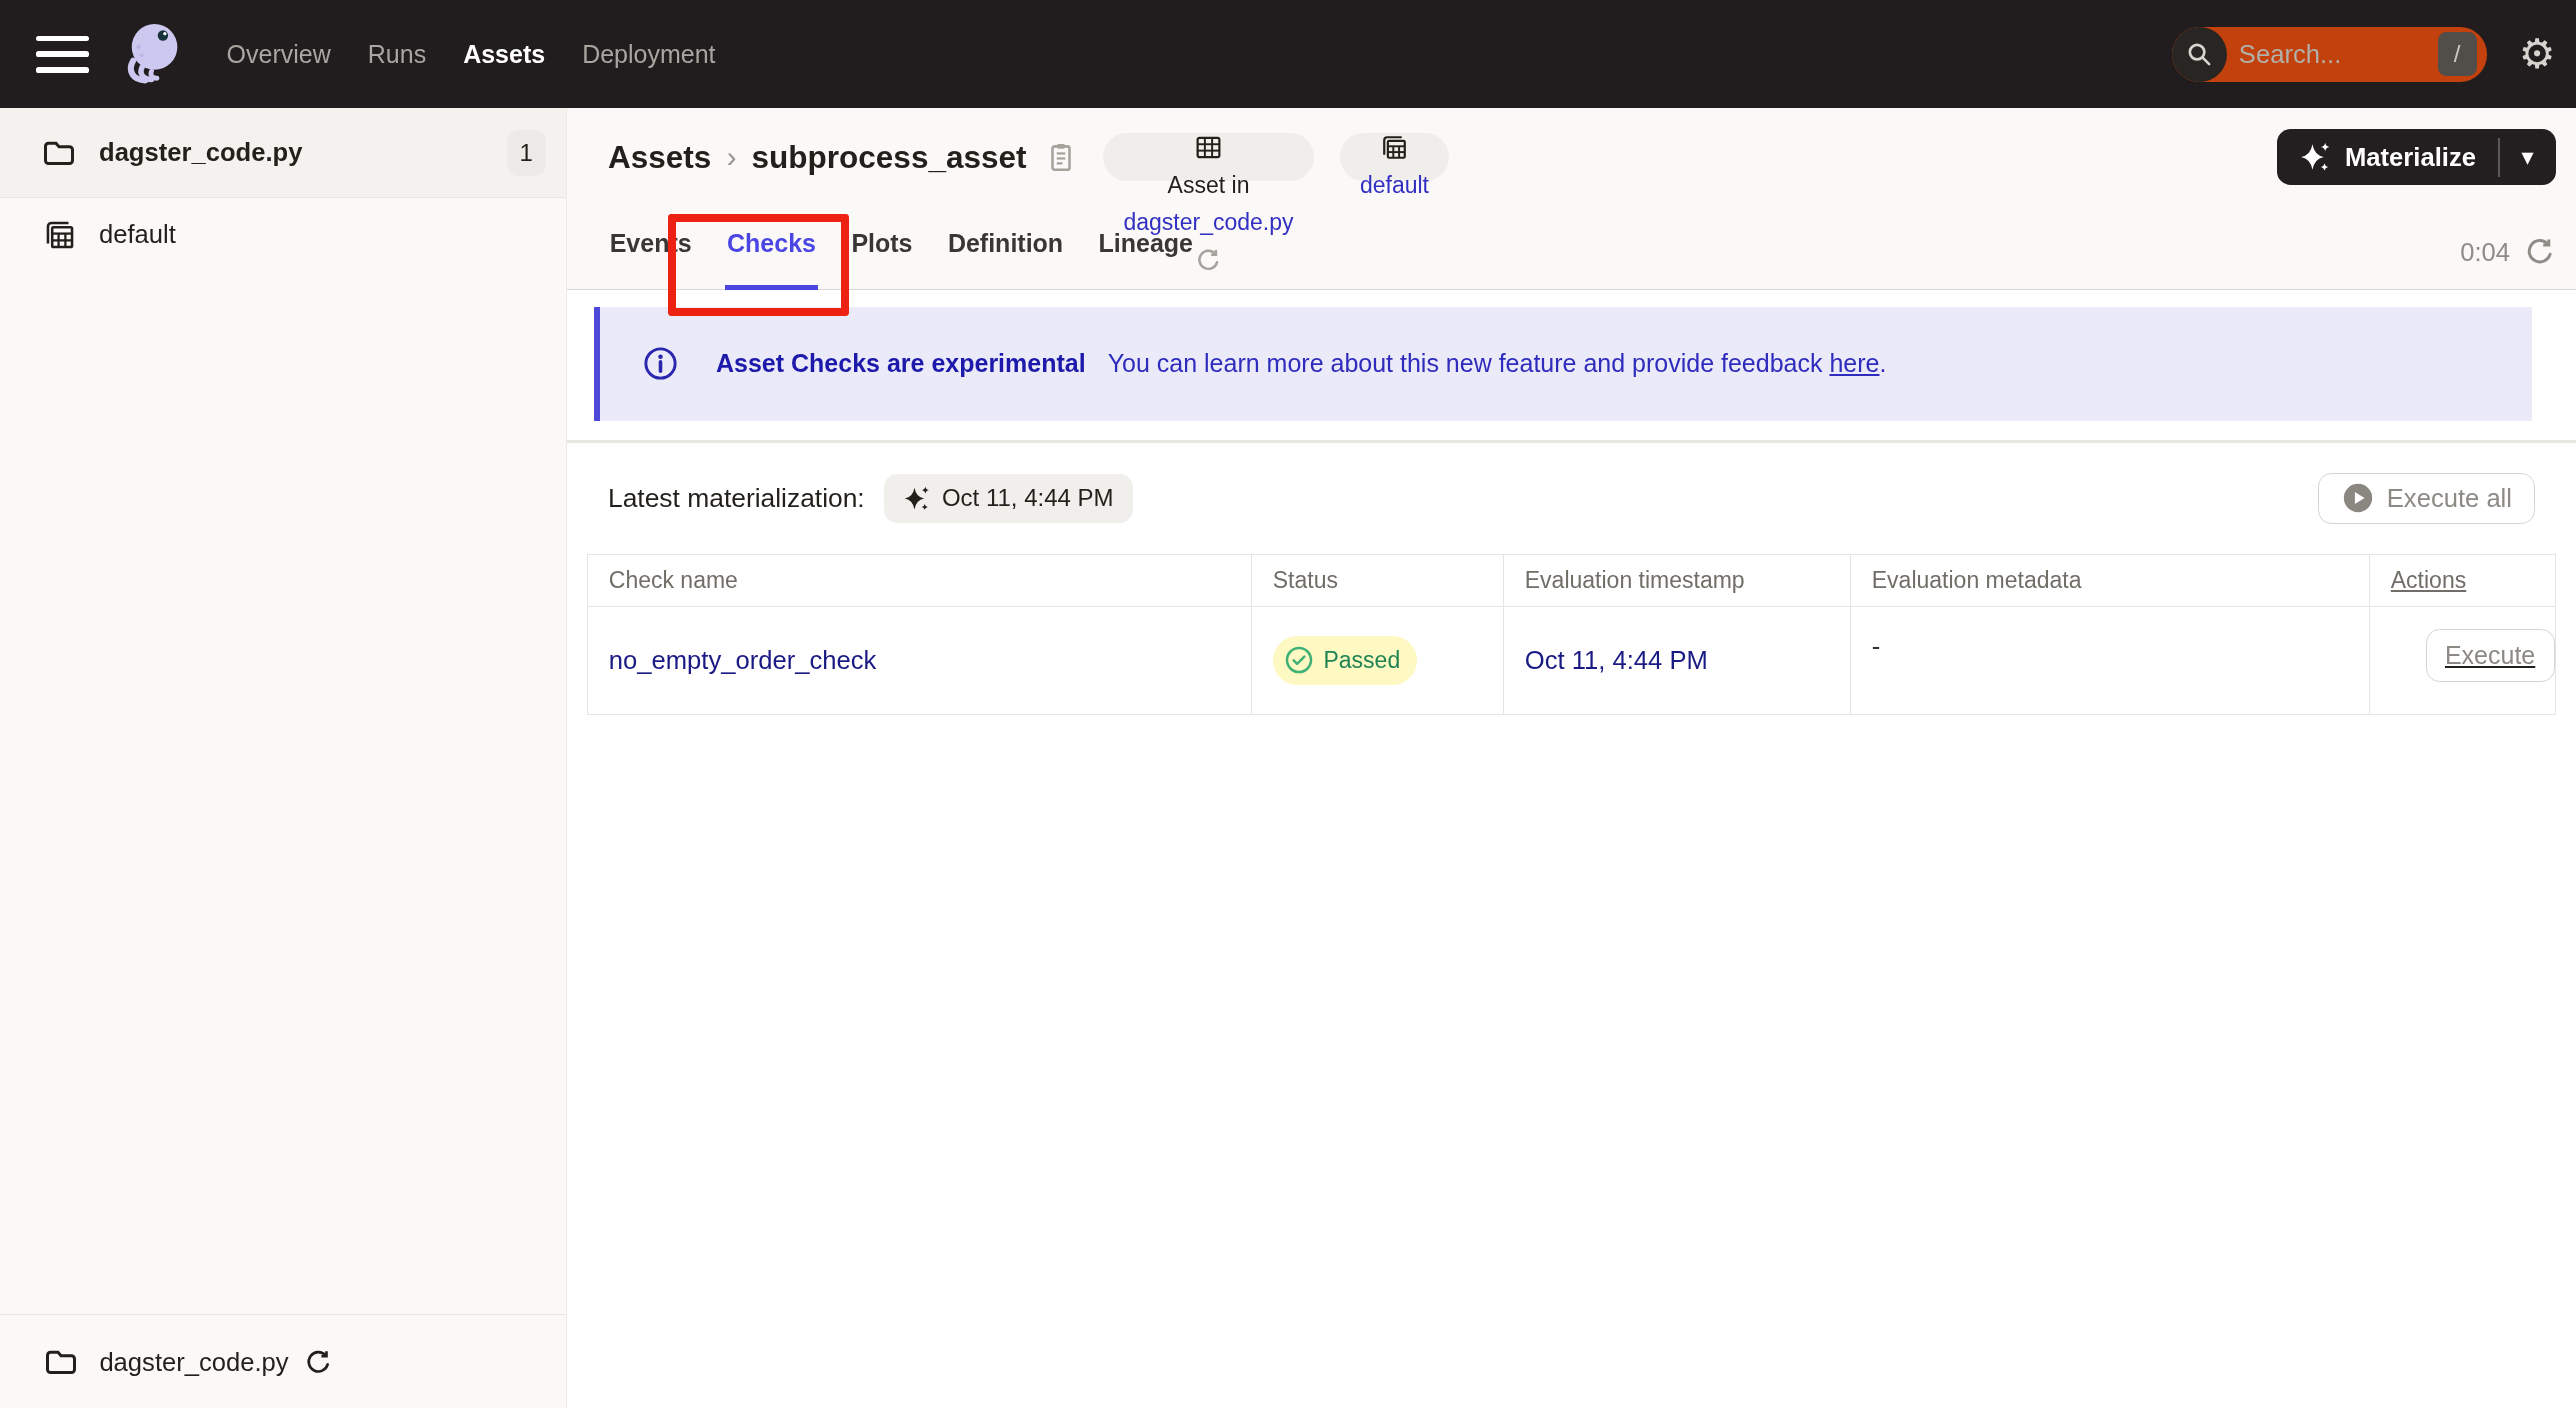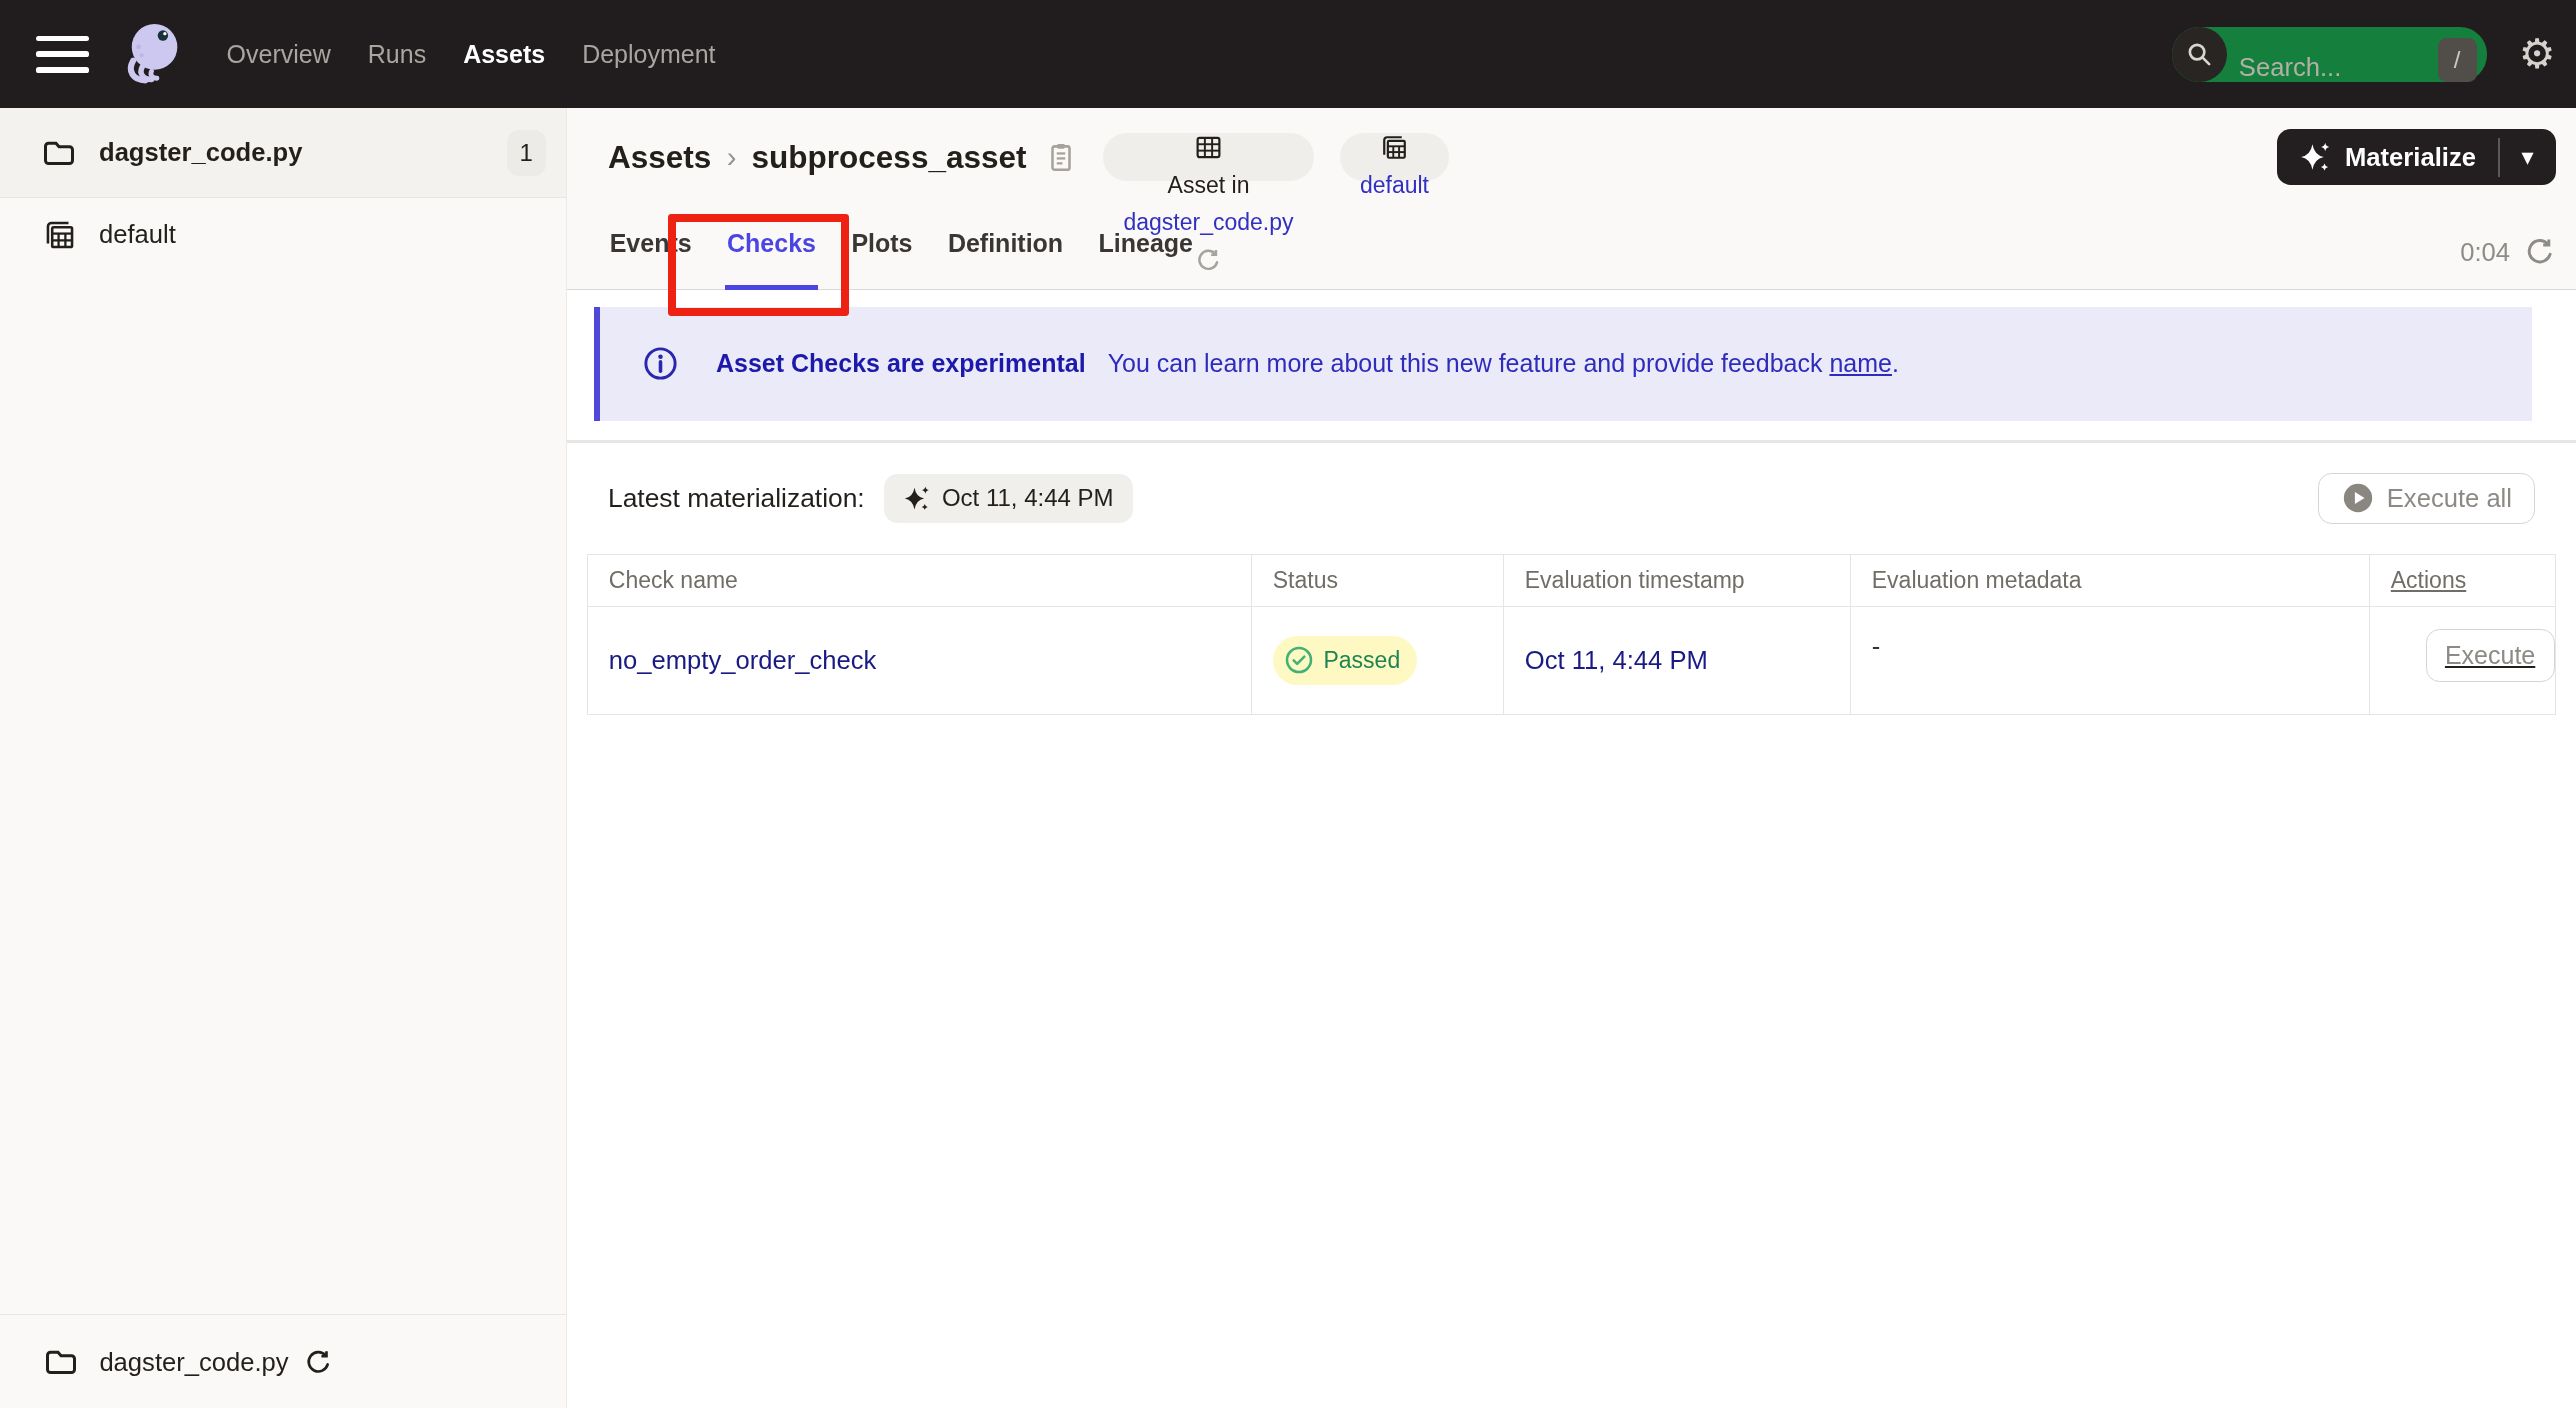--- a/index.html
+++ b/index.html
@@ -8,21 +8,21 @@
 
   
   .topnav { height:108px; background:#211d1e; display:flex; align-items:center; padding:0 20.4px 0 36px; }
   .hamburger { width:53px; height:37px; display:flex; flex-direction:column; justify-content:space-between; cursor:pointer; }
   .hamburger span { display:block; height:5.1px; border-radius:2.6px; background:#ffffff; }
   .logo { margin-left:25.6px; width:73px; height:73px; flex:0 0 auto; }
   .navlinks { display:flex; align-items:center; gap:37px; margin-left:39px; }
   .navlink { font-size:25px; font-weight:500; color:#a9a5a0; cursor:pointer; }
   .navlink.active { color:#ffffff; font-weight:700; }
   .topnav-right { margin-left:auto; display:flex; align-items:center; }
-  .searchbox { width:315px; height:55px; background:#15803d; border-radius:27px; display:flex; align-items:flex-end; padding:0 10.2px 0 0; }
+  .searchbox { width:315px; height:55px; background:#c2410c; border-radius:27px; display:flex; align-items:center; padding:0 10.2px 0 0; }
   .search-circle { width:55px; height:55px; border-radius:50%; background:#292522; display:flex; align-items:center; justify-content:center; flex:0 0 auto; }
   .searchbox input { flex:1; min-width:0; background:transparent; border:none; outline:none;
     font-family:"Liberation Sans", sans-serif; font-size:25.6px; color:#e8e5e1; padding-left:12px; }
   .searchbox input::placeholder { color:#b3afa9; }
   .slash-badge { width:39px; height:44px; background:#514d48; border-radius:8.5px; color:#ccc9c4; font-size:24px;
     display:flex; align-items:center; justify-content:center; flex:0 0 auto; }
   .gear { margin-left:32px; font-family:"DejaVu Sans", sans-serif; font-size:41px; color:#d6d3cf; cursor:pointer; line-height:1; }
 
   
   .app { display:flex; height:1301px; }
@@ -287,21 +287,21 @@
       <span class="banner-icon">
         <svg viewBox="0 0 24 24" width="39" height="39">
           <circle cx="12" cy="12" r="9" fill="none" stroke="currentColor" stroke-width="1.8"></circle>
           <circle cx="12" cy="7.8" r="1.4" fill="currentColor"></circle>
           <line x1="12" y1="11" x2="12" y2="16.8" stroke="currentColor" stroke-width="2.2" stroke-linecap="round"></line>
         </svg>
       </span>
       <div class="banner-text">
         <div class="banner-title">Asset Checks are experimental</div>
         <div class="banner-body">
-          <span>You can learn more about this new feature and provide feedback </span><a>name</a><span>.</span>
+          <span>You can learn more about this new feature and provide feedback </span><a>here</a><span>.</span>
         </div>
       </div>
     </div>
 
     <div class="divider"></div>
 
     <div class="toolbar">
       <span class="latest-label">Latest materialization:</span>
       <span class="latest-pill">
         <span>

